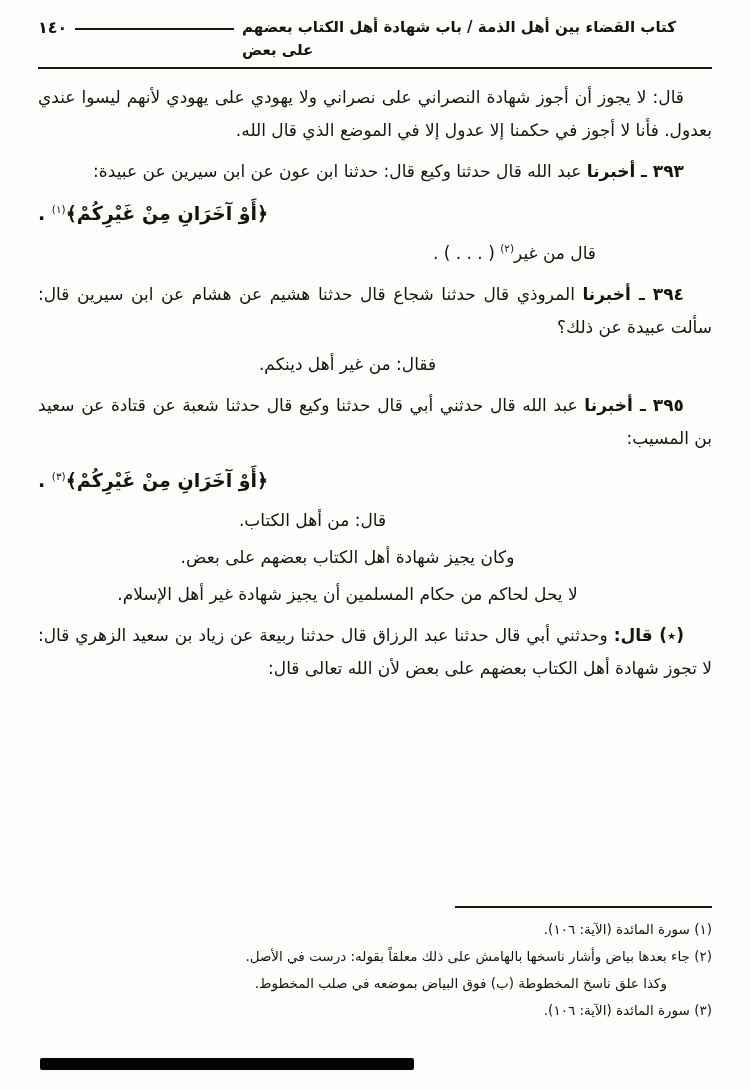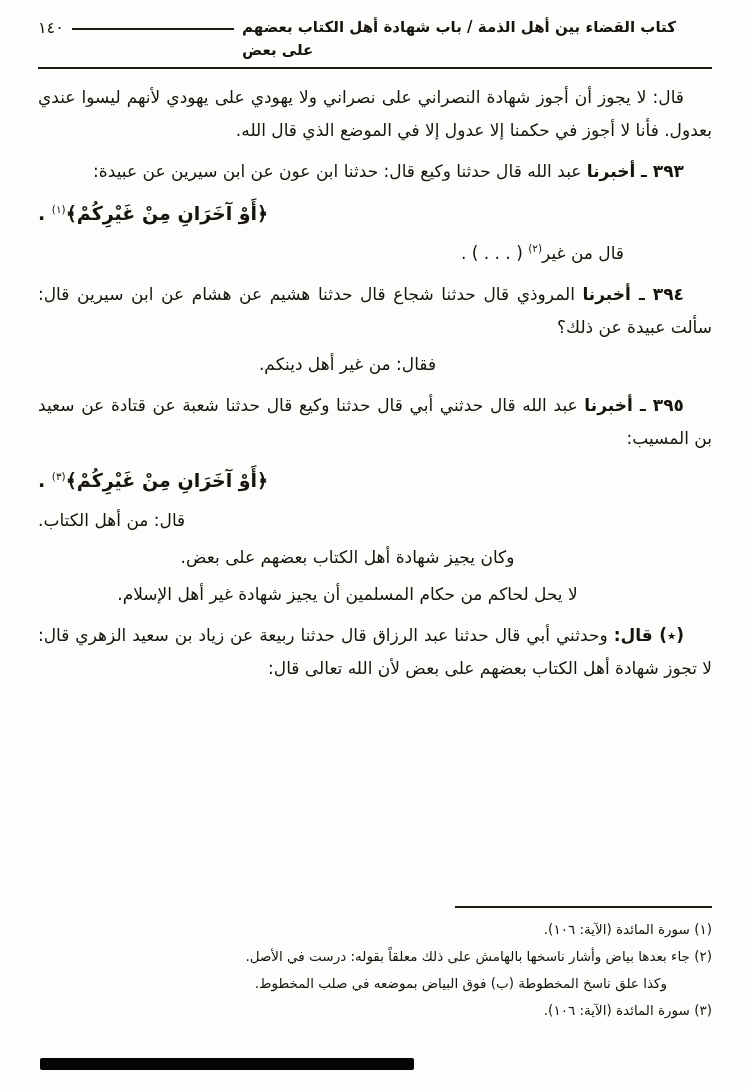--- a/index.html
+++ b/index.html
@@ -30,21 +30,21 @@
   }
   .header-rule {
     flex: 1 1 auto;
     min-width: 40px;
     height: 14px;
     border-bottom: 2px solid #1c1914;
     margin: 0 8px;
   }
   .header-num {
     font-size: 16px;
-    font-weight: 400;
+    font-weight: 700;
     line-height: 23px;
     white-space: nowrap;
   }
   .header-divider {
     margin: 5px 38px 0 38px;
     border-top: 2px solid #1c1914;
   }
 
   
   .body-text {
@@ -65,22 +65,22 @@
     line-height: 0;
   }
   p.quote-line {
     text-indent: 0;
     margin: 3px 115px 3px 0;
     font-size: 19px;
     font-weight: 700;
     line-height: 42px;
     text-align: left;
   }
-  p.indent-lg { text-indent: 0; margin-right: 88px; text-align: right; }
-  p.indent-md { text-indent: 0; margin-right: 125px; text-align: left; }
+  p.indent-lg { text-indent: 0; margin-right: 116px; text-align: right; }
+  p.indent-md { text-indent: 0; margin-right: 125px; text-align: center; }
   p.indent-sm { text-indent: 0; margin-right: 55px; text-align: center; }
 
   
   .footnotes {
     position: absolute;
     right: 38px;
     left: 30px;
     top: 906px;
     font-size: 13.5px;
     line-height: 27px;

